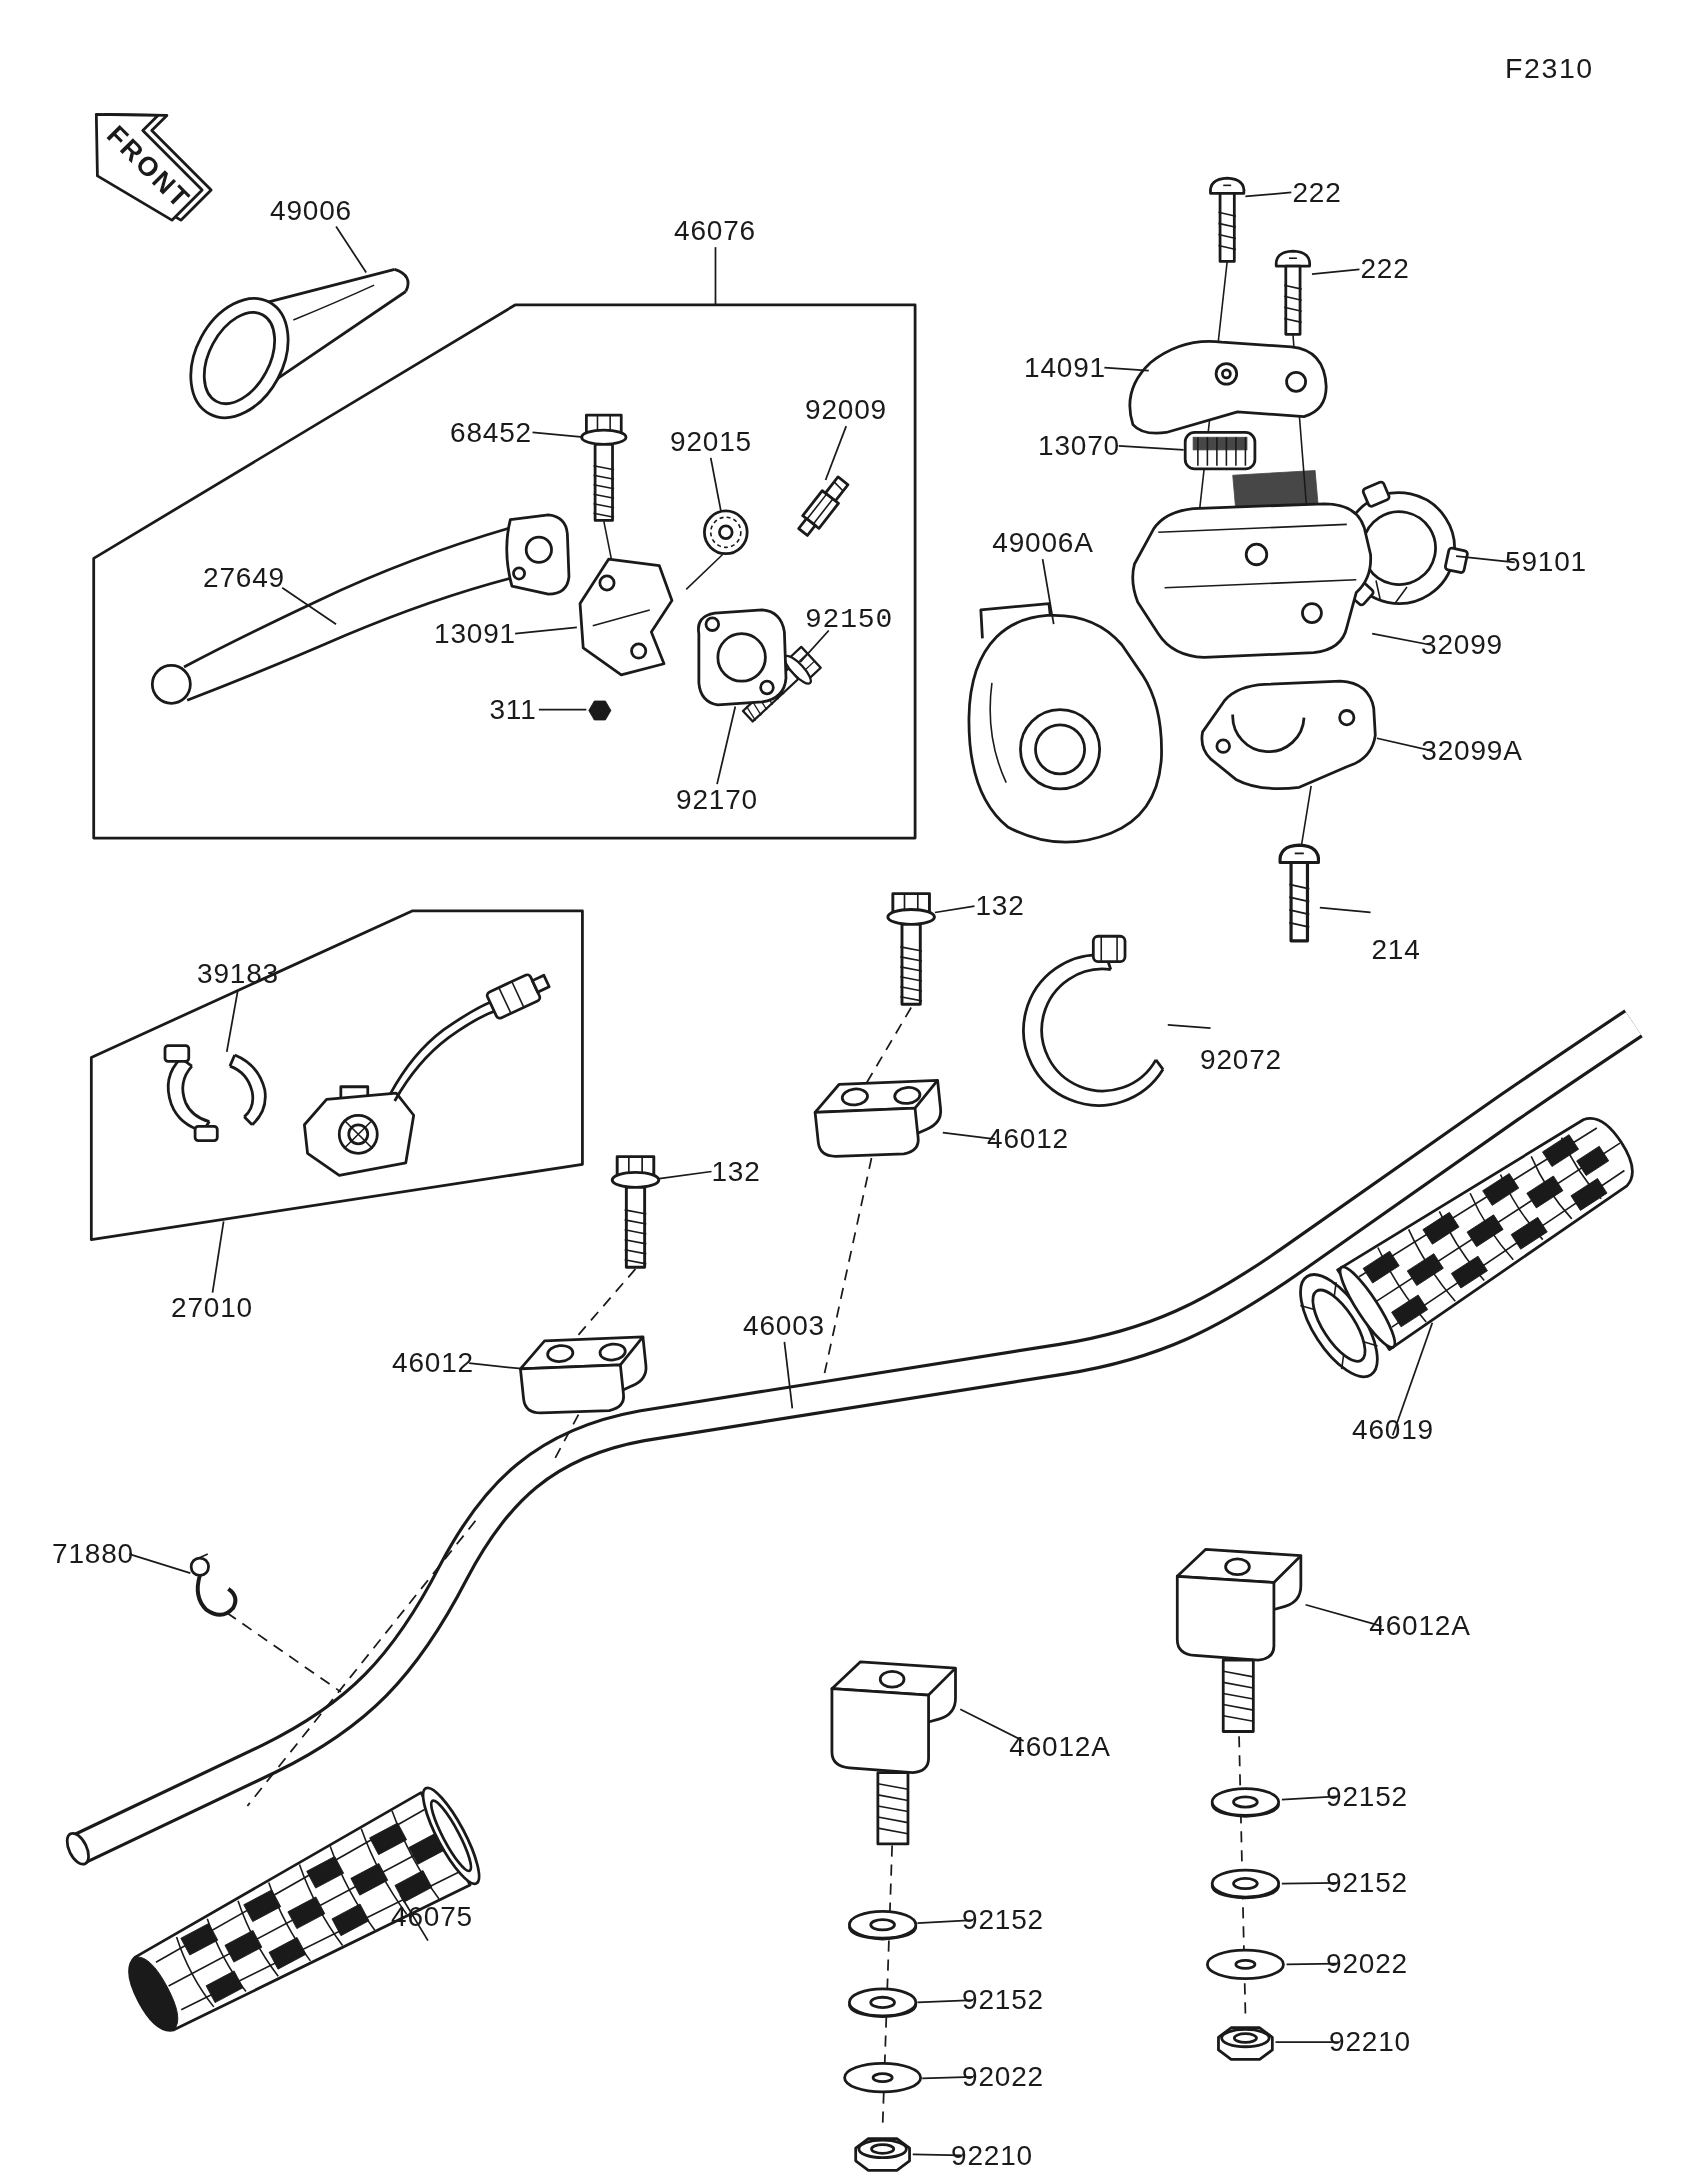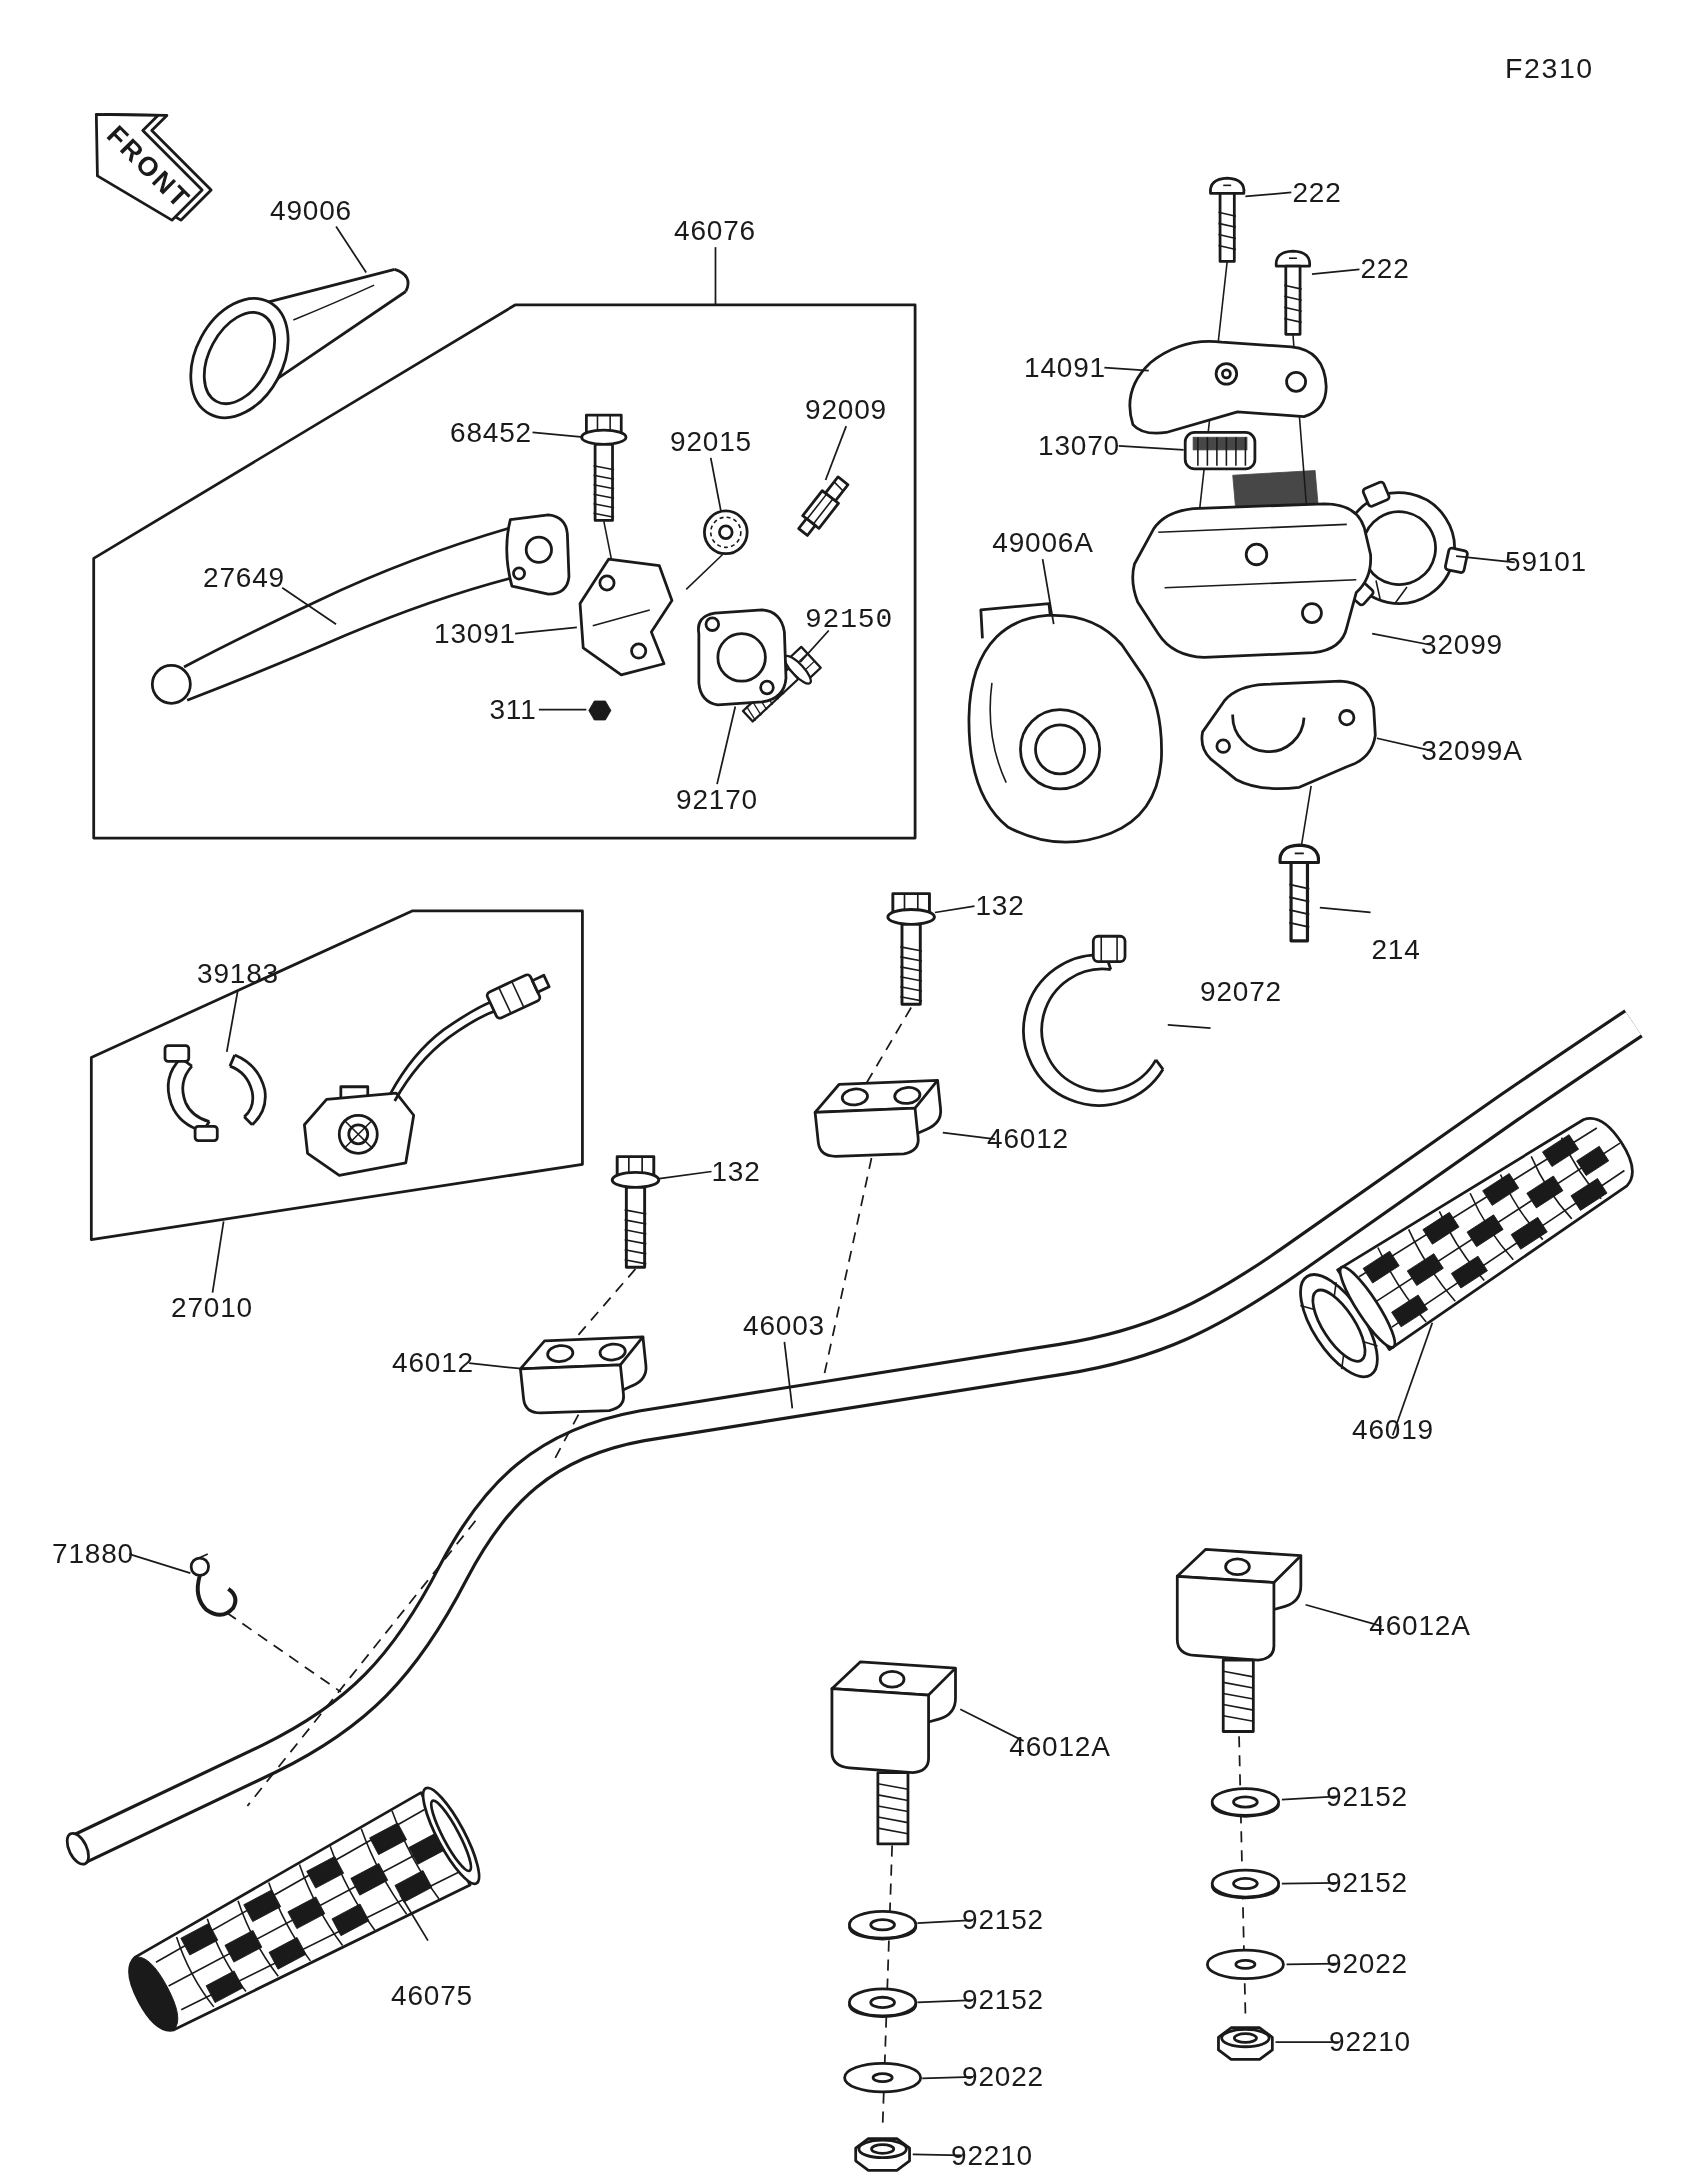--- a/index.html
+++ b/index.html
@@ -453,38 +453,38 @@
       <span class="plabel" style="left: 1317px; top: 193px;">222</span>
       <span class="plabel" style="left: 1385px; top: 269px;">222</span>
       <span class="plabel" style="left: 1065px; top: 368px;">14091</span>
       <span class="plabel" style="left: 1079px; top: 446px;">13070</span>
       <span class="plabel" style="left: 1043px; top: 543px;">49006A</span>
       <span class="plabel" style="left: 1546px; top: 562px;">59101</span>
       <span class="plabel" style="left: 1462px; top: 645px;">32099</span>
       <span class="plabel" style="left: 1472px; top: 751px;">32099A</span>
       <span class="plabel" style="left: 1396px; top: 950px;">214</span>
       <span class="plabel" style="left: 1000px; top: 906px;">132</span>
-      <span class="plabel" style="left: 1241px; top: 992px;">92072</span>
+      <span class="plabel" style="left: 1241px; top: 1060px;">92072</span>
       <span class="plabel" style="left: 1028px; top: 1139px;">46012</span>
       <span class="plabel" style="left: 238px; top: 974px;">39183</span>
       <span class="plabel" style="left: 736px; top: 1172px;">132</span>
       <span class="plabel" style="left: 433px; top: 1363px;">46012</span>
       <span class="plabel" style="left: 784px; top: 1326px;">46003</span>
       <span class="plabel" style="left: 212px; top: 1308px;">27010</span>
       <span class="plabel" style="left: 1393px; top: 1430px;">46019</span>
       <span class="plabel" style="left: 93px; top: 1554px;">71880</span>
       <span class="plabel" style="left: 1420px; top: 1626px;">46012A</span>
       <span class="plabel" style="left: 1060px; top: 1747px;">46012A</span>
       <span class="plabel" style="left: 1367px; top: 1797px;">92152</span>
       <span class="plabel" style="left: 1367px; top: 1883px;">92152</span>
       <span class="plabel" style="left: 1367px; top: 1964px;">92022</span>
       <span class="plabel" style="left: 1370px; top: 2042px;">92210</span>
       <span class="plabel" style="left: 1003px; top: 1920px;">92152</span>
       <span class="plabel" style="left: 1003px; top: 2000px;">92152</span>
       <span class="plabel" style="left: 1003px; top: 2077px;">92022</span>
       <span class="plabel" style="left: 992px; top: 2156px;">92210</span>
-      <span class="plabel" style="left: 432px; top: 1996px; text-align: right;">46075</span>
+      <span class="plabel" style="left: 432px; top: 1917px; text-align: right;">46075</span>
     </div>
 
 <span class="figcode">F2310</span>
 
 </div>
 
 
 </body></html>

